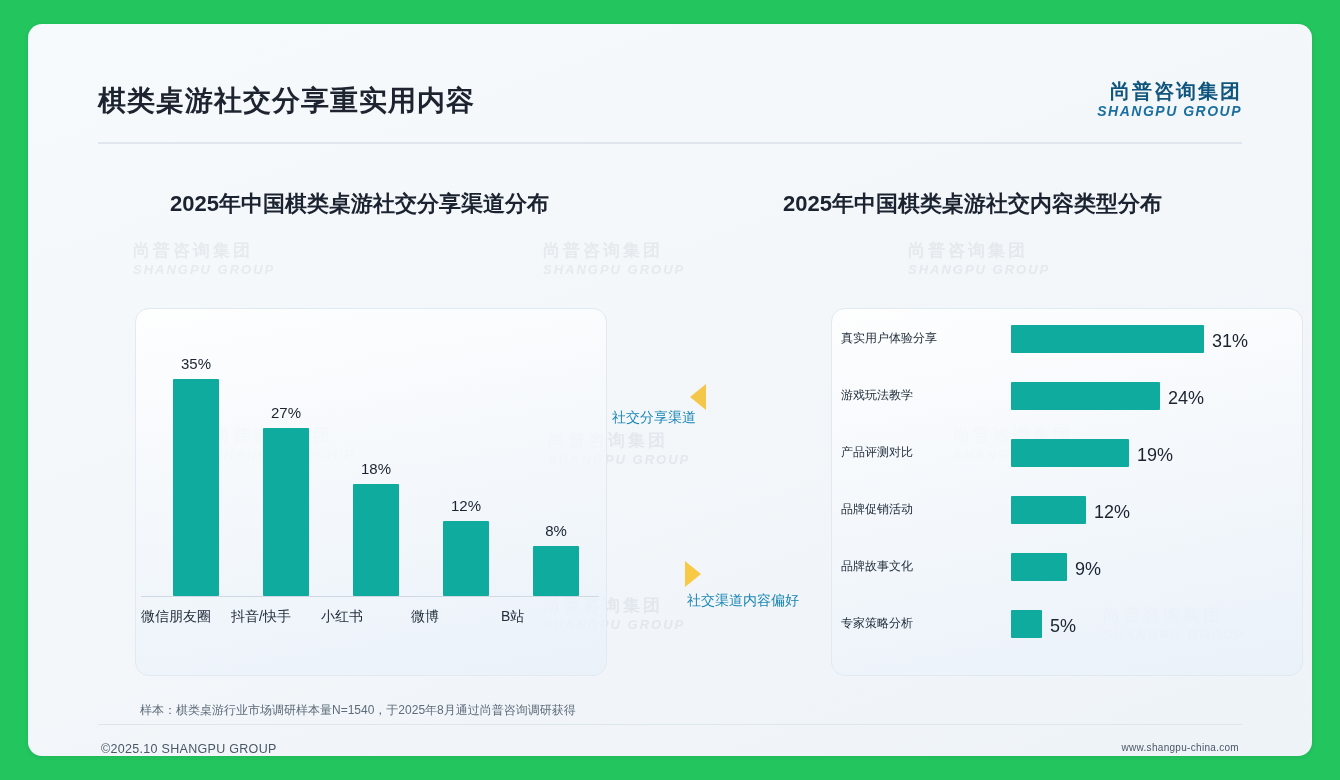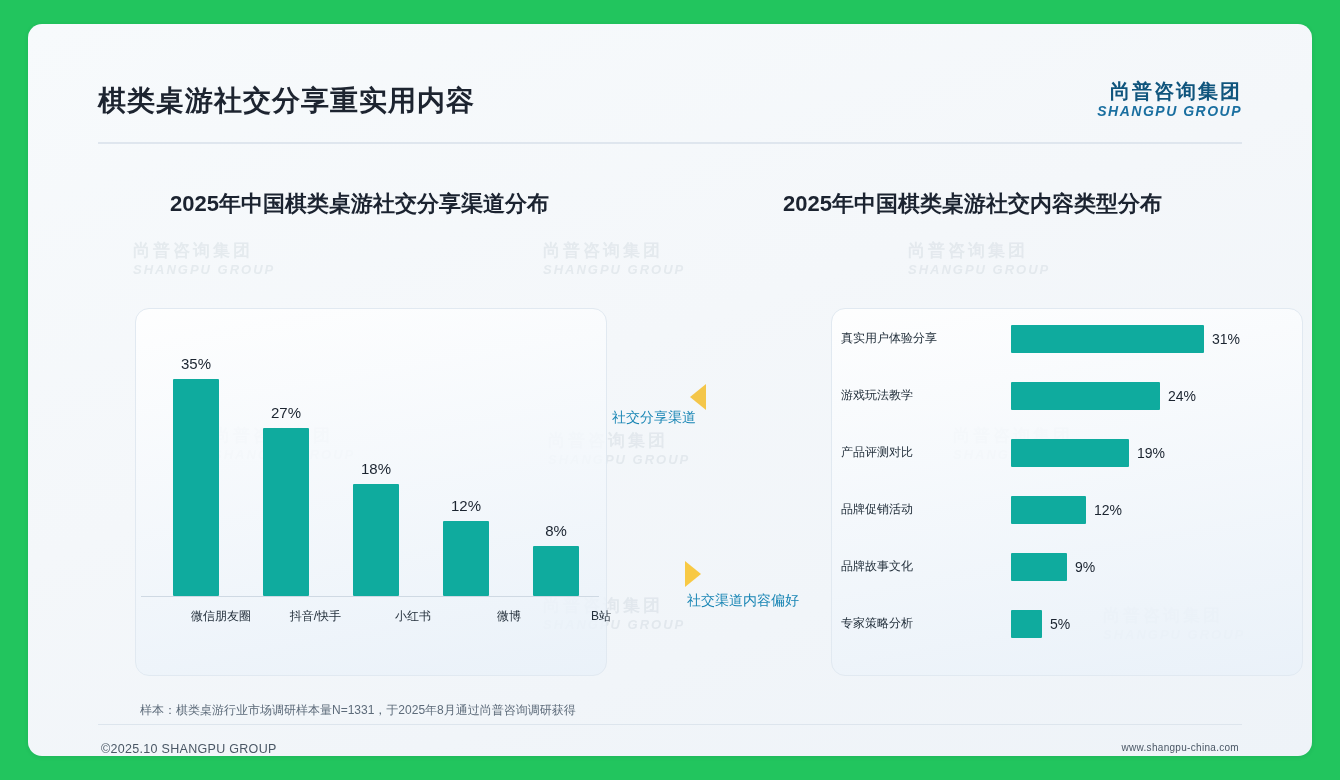--- a/index.html
+++ b/index.html
@@ -99,24 +99,24 @@
   
   #panel-left { left: 107px; top: 284px; width: 470px; height: 366px; }
   .col-bar {
     position: absolute;
     background: #0fab9e;
     width: 46px;
     border-radius: 1px;
   }
   .col-label {
     position: absolute;
-    font-size: 12px;
+    font-size: 14px;
     color: #24303c;
     width: 110px;
-    text-align: right;
+    text-align: left;
     white-space: nowrap;
   }
   .col-value {
     position: absolute;
     font-size: 15px;
     color: #1b2430;
     width: 110px;
     text-align: center;
   }
   .axis-line {
@@ -136,21 +136,21 @@
   .hbar-label {
     position: absolute;
     font-size: 12px;
     color: #23303c;
     text-align: left;
     width: 160px;
     white-space: nowrap;
   }
   .hbar-value {
     position: absolute;
-    font-size: 14px;
+    font-size: 18px;
     color: #1b2430;
     white-space: nowrap;
   }
 
   
   .mid-note {
     position: absolute;
     font-size: 14px;
     color: #1a86b5;
     white-space: nowrap;
@@ -294,18 +294,18 @@
         <div class="hbar" style="left: 983px; top: 472px; width: 75px; height: 28px; background: rgb(15, 171, 158);"></div>
         <div class="hbar-value" style="left: 1066px; top: 478px;">12%</div>
         <div class="hbar-label" style="left: 813px; top: 534px;">品牌故事文化</div>
         <div class="hbar" style="left: 983px; top: 529px; width: 56px; height: 28px; background: rgb(15, 171, 158);"></div>
         <div class="hbar-value" style="left: 1047px; top: 535px;">9%</div>
         <div class="hbar-label" style="left: 813px; top: 591px;">专家策略分析</div>
         <div class="hbar" style="left: 983px; top: 586px; width: 31px; height: 28px; background: rgb(15, 171, 158);"></div>
         <div class="hbar-value" style="left: 1022px; top: 592px;">5%</div>
       </div>
 
-    <div class="source-note">样本：棋类桌游行业市场调研样本量N=1331，于2025年8月通过尚普咨询调研获得</div>
+    <div class="source-note">样本：棋类桌游行业市场调研样本量N=1540，于2025年8月通过尚普咨询调研获得</div>
     <div class="footer-line"></div>
     <div class="footer-left">©2025.10 SHANGPU GROUP</div>
     <div class="footer-right">www.shangpu-china.com</div>
   </div>
 </div>
 
 </body></html>

